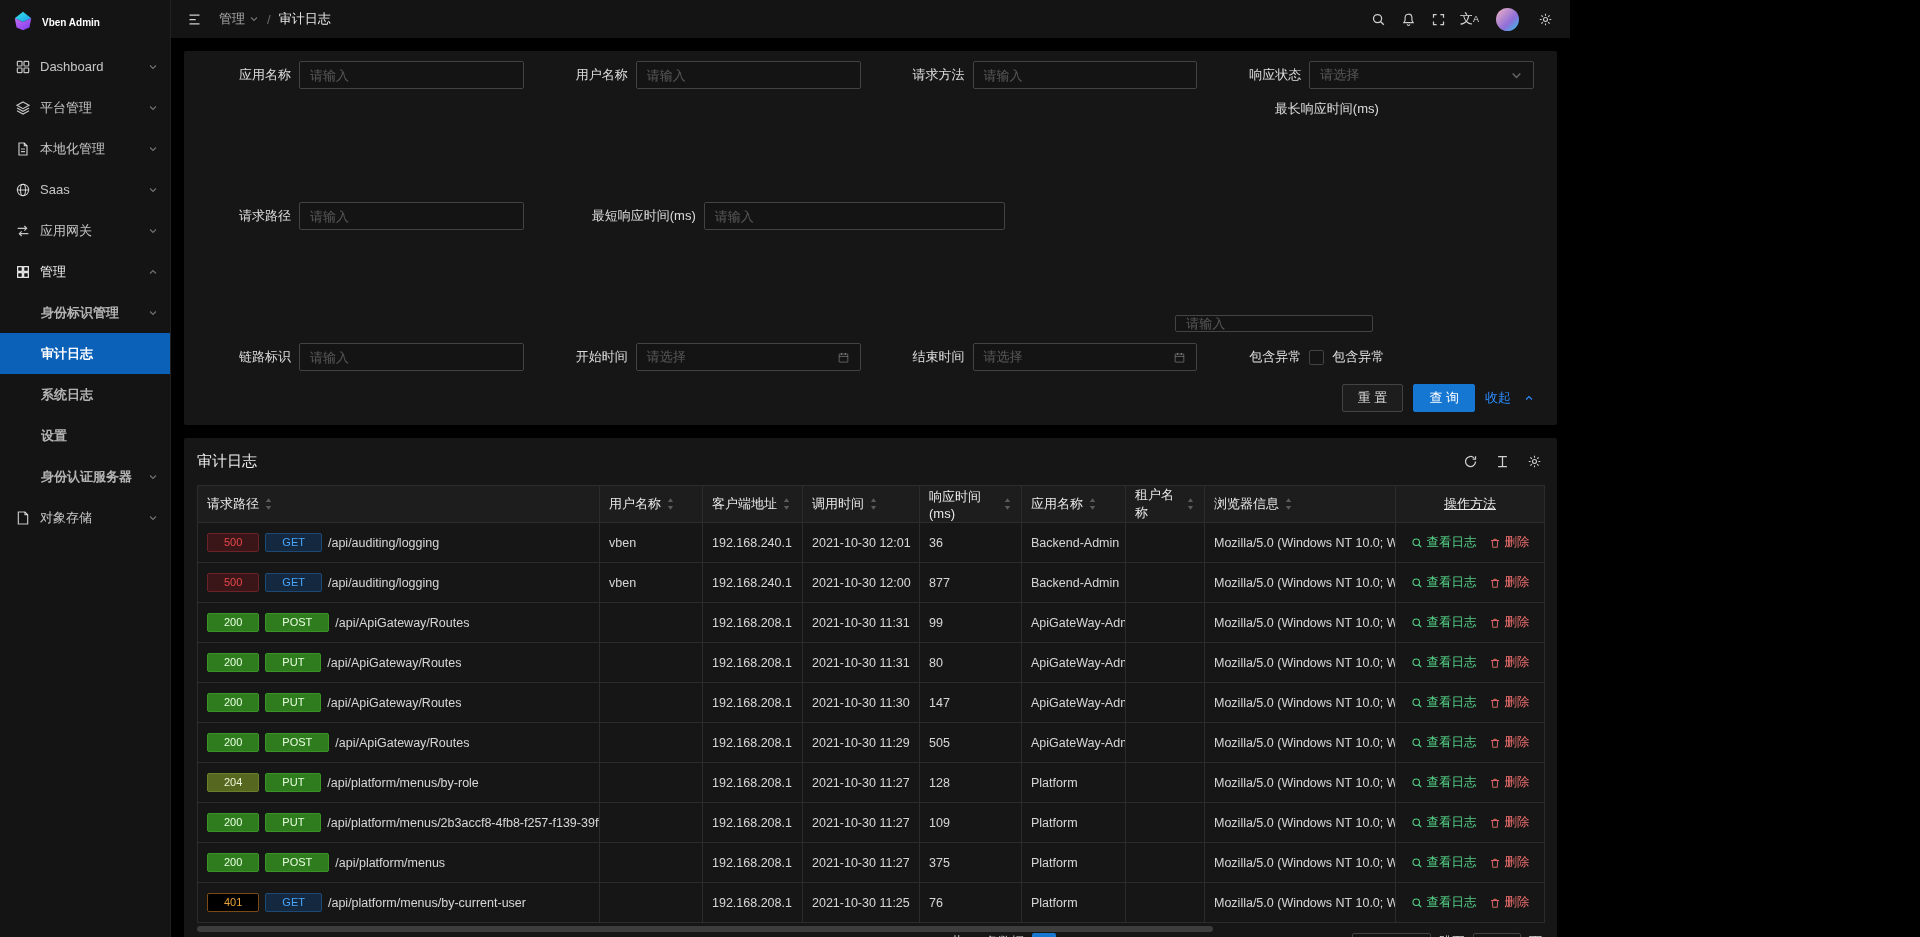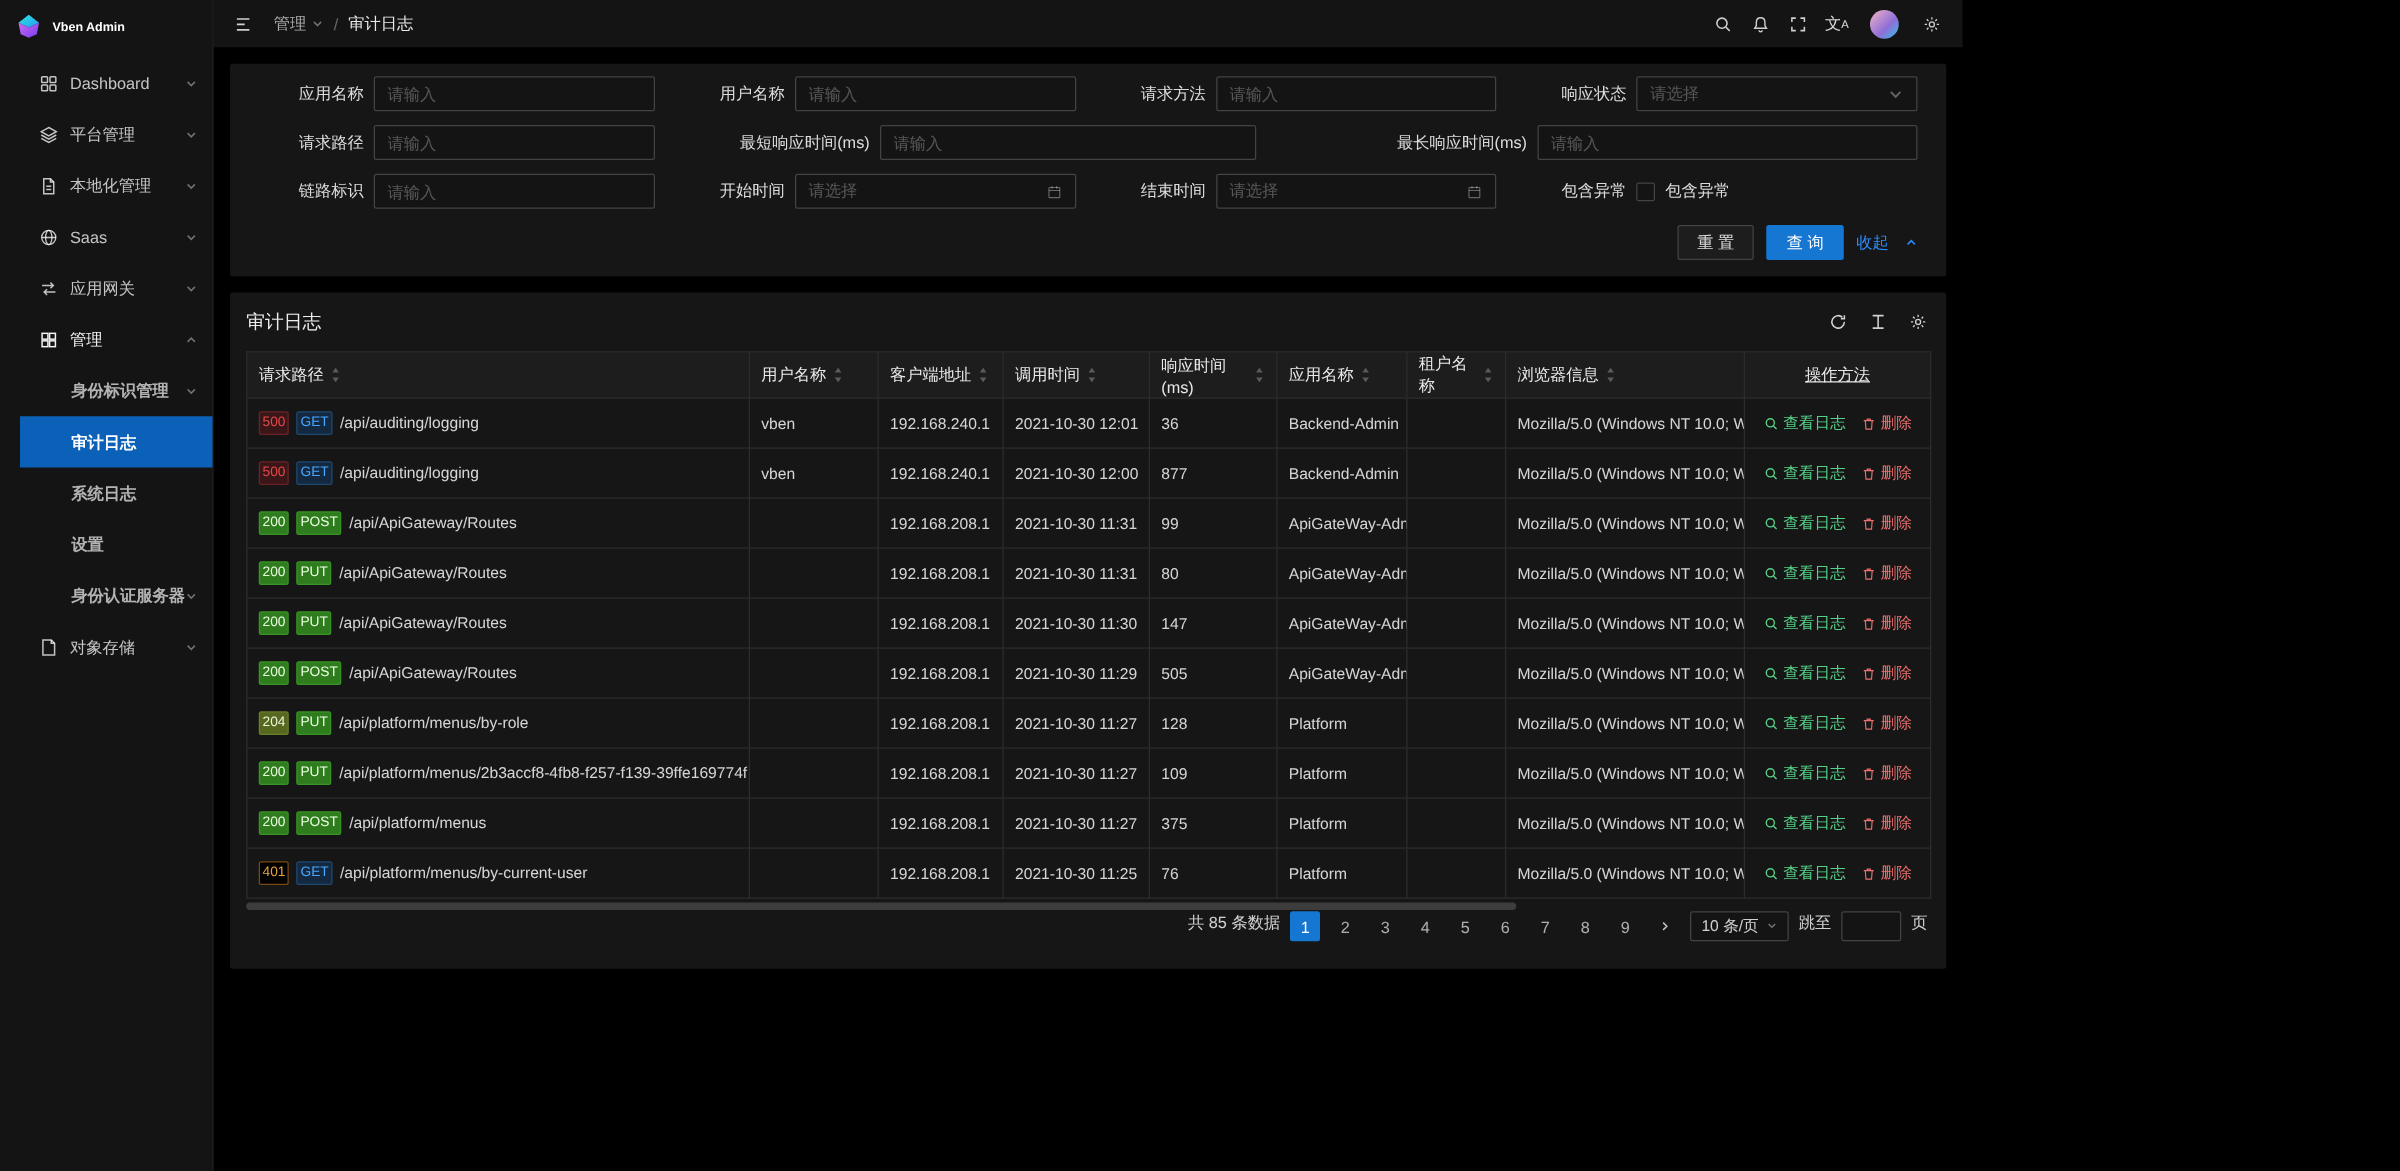--- a/index.html
+++ b/index.html
@@ -9,21 +9,21 @@
   *{margin:0;padding:0;box-sizing:border-box;}
   html,body{width:1920px;height:937px;}
   body{background:#000;font-family:"Liberation Sans","DejaVu Sans",sans-serif;font-size:13px;color:rgba(255,255,255,.85);overflow:hidden;}
   .app{display:flex;width:1570px;height:937px;background:#000;}
 
   
   .sidebar{width:171px;flex:0 0 171px;background:#141414;border-right:1px solid #212121;display:flex;flex-direction:column;}
   .logo{height:44px;display:flex;align-items:center;gap:8px;padding:0 12px;cursor:pointer;}
   .logo svg{width:22px;height:22px;}
   .logo-text{font-size:10px;font-weight:bold;color:#fff;white-space:nowrap;}
-  .menu{padding-top:2px;margin-left:16px;}
+  .menu{padding-top:2px;}
   .menu-item{height:41px;display:flex;align-items:center;gap:9px;padding:0 12px 0 14px;color:rgba(255,255,255,.75);cursor:pointer;}
   .mi-icon{width:17px;height:17px;display:flex;align-items:center;justify-content:center;}
   .mi-icon svg{width:16px;height:16px;}
   .mi-label{flex:1;white-space:nowrap;overflow:hidden;}
   .chev{color:rgba(255,255,255,.4);display:flex;}
   .chev svg{width:10px;height:10px;}
   .submenu-item{height:41px;display:flex;align-items:center;padding:0 12px 0 41px;color:rgba(255,255,255,.68);cursor:pointer;}
   .submenu-item .mi-label{flex:1;font-weight:bold;}
   .submenu-item.active{background:var(--sidebar-active);color:#fff;}
 
@@ -44,21 +44,21 @@
   
   .content{flex:1;padding:13px;overflow:hidden;background:#000;}
   .card{background:#161616;border-radius:2px;}
 
   
   .filter-card{padding:10px 13px 1px;}
   .f-row{display:flex;margin-bottom:11px;}
   .f-field{display:flex;align-items:center;}
   .f-field.std{width:25%;}
   .f-field.w2{width:35.7%;}
-  .f-field.w3{width:39.3%;}
+  .f-field.w3{width:39.3%;flex-direction:column;}
   .f-label{width:102px;flex:0 0 102px;text-align:right;padding-right:8px;white-space:nowrap;color:rgba(255,255,255,.85);}
   .w2 .f-label{width:170px;flex-basis:170px;}
   .w3 .f-label{width:215px;flex-basis:215px;}
   .f-control{flex:1;height:28px;display:flex;align-items:center;background:#141414;border:1px solid #434343;border-radius:2px;padding:0 10px;margin-right:10px;}
   .f-control input{flex:1;width:100%;background:transparent;border:none;outline:none;color:rgba(255,255,255,.9);font-size:13px;font-family:inherit;}
   .f-control input::placeholder{color:rgba(255,255,255,.28);}
   .f-placeholder{color:rgba(255,255,255,.28);flex:1;}
   .f-suffix{color:rgba(255,255,255,.35);display:flex;}
   .f-suffix svg{width:13px;height:13px;}
   .f-check{display:flex;align-items:center;gap:8px;}
@@ -76,21 +76,21 @@
   .tc-icons{margin-left:auto;display:flex;align-items:center;gap:12px;color:rgba(255,255,255,.75);}
   .tc-icons .hicon{width:20px;height:20px;}
   table{width:1347px;table-layout:fixed;border-collapse:collapse;}
   th,td{border:1px solid #2c2c2c;font-weight:normal;}
   thead th{background:#1d1d1d;height:37px;padding:0 9px;text-align:left;color:rgba(255,255,255,.9);}
   .th-inner{display:flex;align-items:center;gap:5px;}
   .th-inner.center{justify-content:center;text-decoration:underline;}
   .sorter{display:flex;cursor:pointer;}
   .sorter svg{width:9px;height:14px;display:block;}
   tbody td{height:40px;padding:0 9px;color:rgba(255,255,255,.82);white-space:nowrap;overflow:hidden;font-size:12.5px;}
-  .badge{display:inline-block;font-size:11px;line-height:17px;padding:0 2px;border-radius:2px;margin-right:6px;border:1px solid transparent;vertical-align:middle;}
+  .badge{display:inline-block;font-size:11px;line-height:17px;padding:0 16px;border-radius:2px;margin-right:6px;border:1px solid transparent;vertical-align:middle;}
   .path-text{vertical-align:middle;}
   .actions-cell{display:flex;align-items:center;justify-content:center;gap:12px;}
   .act{display:flex;align-items:center;gap:4px;cursor:pointer;font-size:12.5px;}
   .act svg{width:12px;height:12px;}
   .act.view{color:var(--success);justify-content:flex-end;}
   .act.del{color:var(--danger);}
   .hscroll{height:8px;margin-top:2px;position:relative;}
   .hscroll-thumb{position:absolute;left:0;top:1px;height:6px;width:75.4%;background:#3d3d3d;border-radius:3px;cursor:pointer;}
   .pagination{height:42px;display:flex;align-items:flex-start;justify-content:flex-end;gap:8px;color:rgba(255,255,255,.8);padding-right:2px;}
   .pg-pages{display:flex;gap:8px;align-items:center;}

